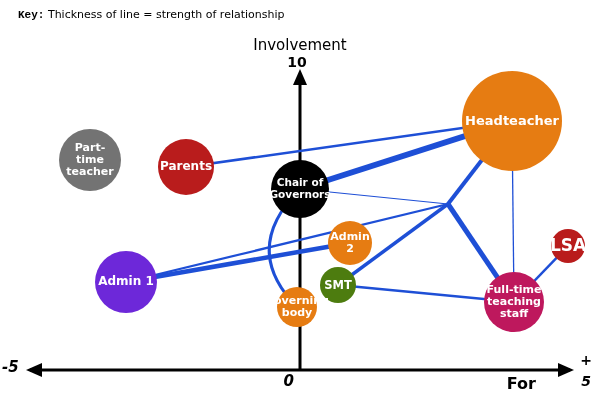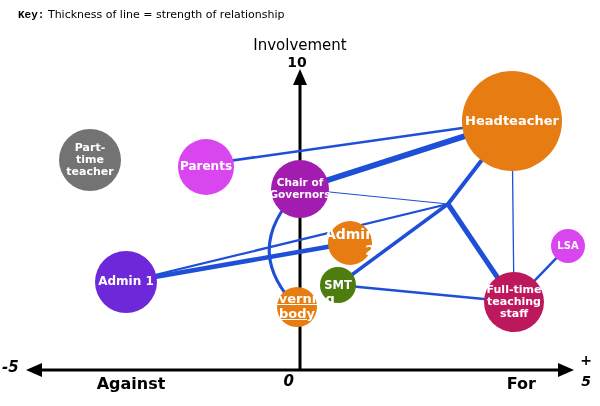--- a/index.html
+++ b/index.html
@@ -52,44 +52,43 @@
         <line x1="448" y1="204" x2="514" y2="302" stroke="#1E4FD6" stroke-width="5"></line>
         <line x1="338" y1="285" x2="448" y2="204" stroke="#1E4FD6" stroke-width="3.5"></line>
         <line x1="338" y1="285" x2="514" y2="302" stroke="#1E4FD6" stroke-width="2.5"></line>
         <line x1="568" y1="246" x2="514" y2="302" stroke="#1E4FD6" stroke-width="2.5"></line>
       </g>
   </svg>
 
   <div id="nodes-layer">
       <div class="node" style="left: 59px; top: 129px; height: 62px; width: 62px; font-size: 11px; background: #737373; justify-content: center;"><span>Part-time
 teacher</span></div>
-      <div class="node" style="left: 158px; top: 139px; height: 56px; width: 56px; font-size: 12px; background: #d946ef; margin-left: 20px;"><span>Parents</span></div>
-      <div class="node" style="left: 271px; top: 160px; height: 58px; width: 58px; font-size: 10.5px; background: #a21caf;"><span>Chair of
+      <div class="node" style="left: 158px; top: 139px; height: 56px; width: 56px; font-size: 12px; background: #b91c1c;"><span>Parents</span></div>
+      <div class="node" style="left: 271px; top: 160px; height: 58px; width: 58px; font-size: 10.5px; background: #000000;"><span>Chair of
 Governors</span></div>
       <div class="node" style="left: 462px; top: 71px; height: 100px; width: 100px; font-size: 13px; background: rgb(230, 124, 18);"><span>Headteacher</span></div>
       <div class="node" style="left: 95px; top: 251px; height: 62px; width: 62px; font-size: 12px; background: #6d28d9;"><span>Admin 1</span></div>
-      <div class="node" style="left: 328px; top: 221px; height: 44px; width: 44px; font-size: 14px; background: rgb(230, 124, 18); text-align: right;"><span>Admin 2</span></div>
+      <div class="node" style="left: 328px; top: 221px; height: 44px; width: 44px; font-size: 11px; background: rgb(230, 124, 18);"><span>Admin 2</span></div>
       <div class="node" style="left: 320px; top: 267px; height: 36px; width: 36px; font-size: 11.5px; background: #4d7c0f;"><span>SMT</span></div>
-      <div class="node" style="left: 277px; top: 287px; height: 40px; width: 40px; font-size: 13px; background: rgb(230, 124, 18); text-decoration: underline;"><span>Governing
+      <div class="node" style="left: 277px; top: 287px; height: 40px; width: 40px; font-size: 11px; background: rgb(230, 124, 18);"><span>Governing
 body</span></div>
       <div class="node" style="left: 484px; top: 272px; height: 60px; width: 60px; font-size: 11px; background: #be185d;"><span>Full-time
 teaching
 staff</span></div>
-      <div class="node" style="left: 551px; top: 229px; height: 34px; width: 34px; font-size: 10px; background: #d946ef;"><span>LSA</span></div>
+      <div class="node" style="left: 551px; top: 229px; height: 34px; width: 34px; font-size: 17px; background: #b91c1c;"><span>LSA</span></div>
     </div>
 
   <div class="lbl key-line">
     <span class="k">Key:</span>
     <span>Thickness of line = strength of relationship</span>
   </div>
 
   <div class="lbl y-title">Involvement</div>
   <div class="lbl y-max">10</div>
   <div class="lbl x-min">-5</div>
   <div class="lbl origin">0</div>
-  <div class="lbl against">Against</div>
   <div class="lbl for">For</div>
   <div class="lbl x-max">
     <span>+</span>
     <span>5</span>
   </div>
 
 </div>
 
 </body></html>

